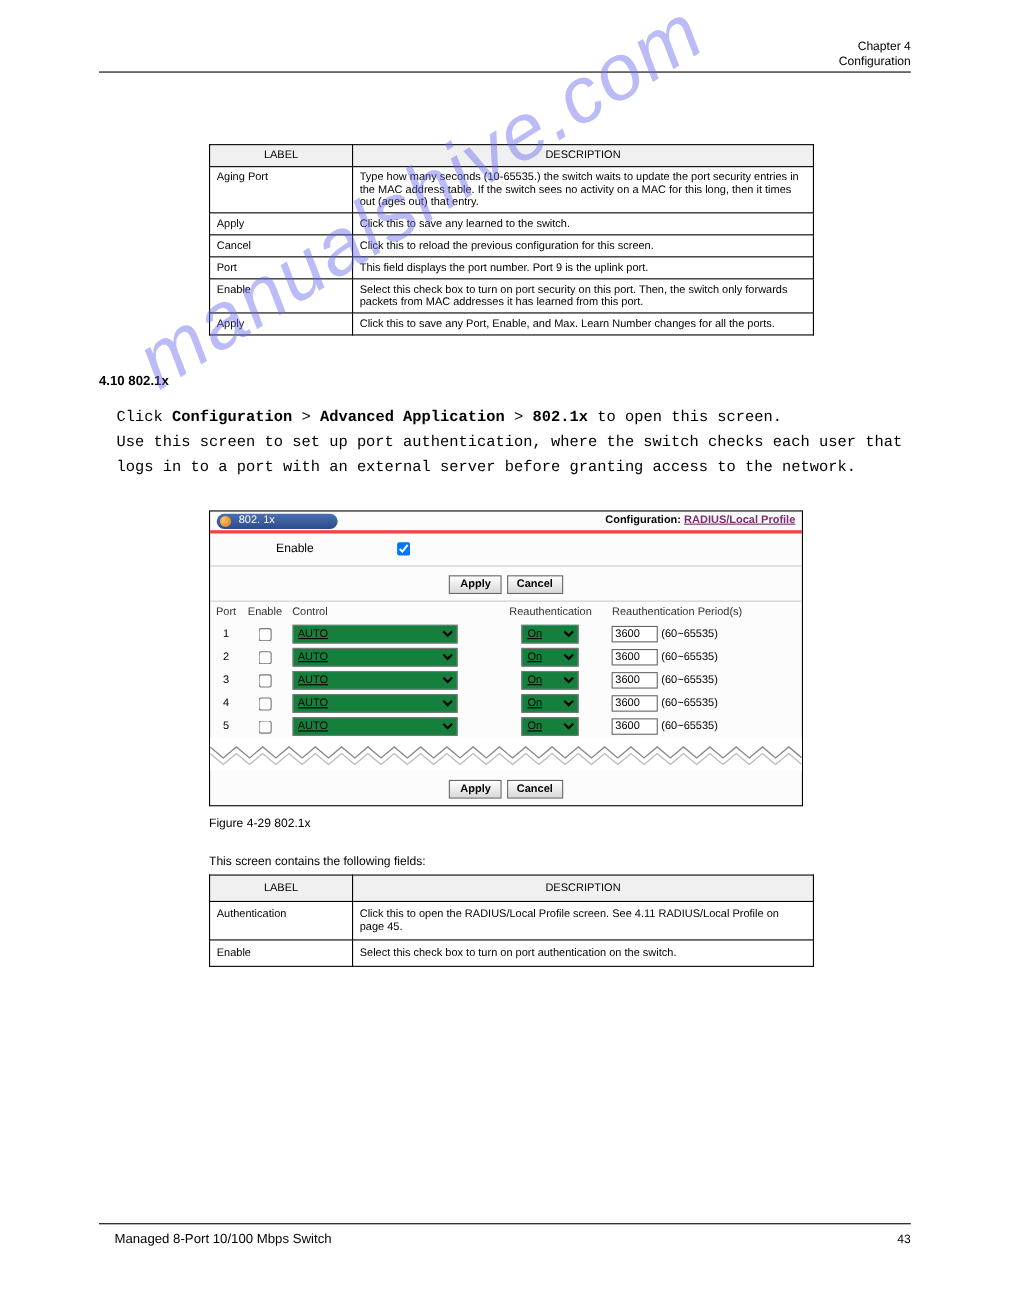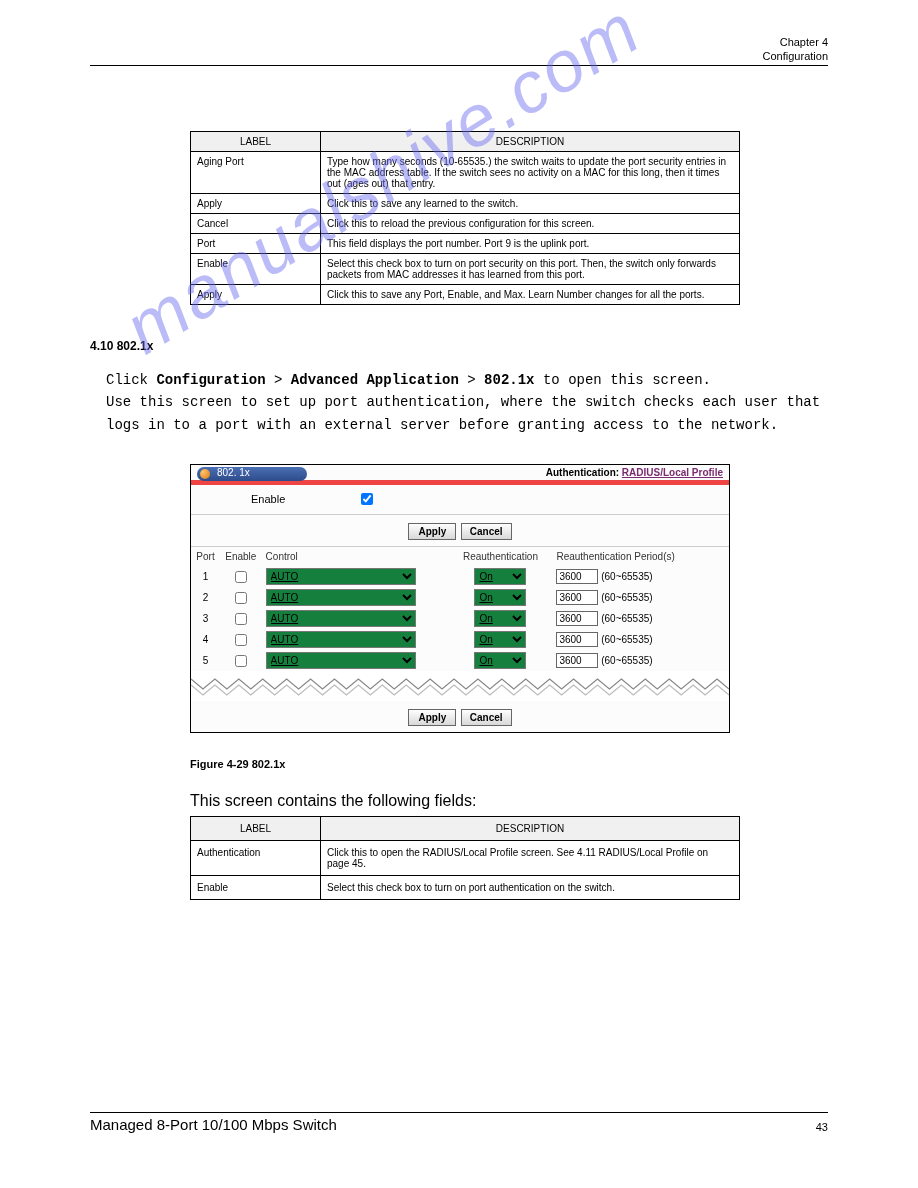--- a/index.html
+++ b/index.html
@@ -10,21 +10,21 @@
   .chapter-title { position: absolute; top: 50px; right: 90px; font-size: 11px; }
   .tbl { width: 550px; margin: 65px 0 0 100px; border-collapse: collapse; table-layout: fixed; }
   .tbl th, .tbl td { border: 1px solid #000; font-size: 10px; padding: 4px 6px; vertical-align: top; }
   .tbl th { background: #f0f0f0; text-align: center; font-weight: normal; }
   .tbl td.label { padding-left: 6px; }
   .col-label { width: 130px; }
   .section-num { font-size: 12px; font-weight: bold; margin: 34px 0 0 0; }
   .section-body { font-size: 14px; margin: 16px 0 0 16px; line-height: 1.6; font-family: Liberation Mono, monospace; }
   .para-bold { font-weight: bold; }
   .screenshot-wrap { width: 540px; margin: 28px 0 0 100px; border: 1px solid #000; background: #fcfcfc; position: relative; }
-  .ss-header { position: relative; height: 20px; border-bottom: 5px solid #ef4444; }
+  .ss-header { position: relative; height: 20px; border-bottom: 3px solid #ef4444; }
   .pill { position: absolute; left: 6px; top: 2px; height: 14px; width: 110px; border-radius: 8px; background: linear-gradient(#4a6fb3,#2d4b8a); }
   .pill-dot { position: absolute; left: 3px; top: 2px; width: 10px; height: 10px; border-radius: 5px; background: radial-gradient(circle at 30% 30%, #ffc36a, #d97b13); }
   .pill-text { position: absolute; left: 20px; top: 0; color: #fff; font-size: 10px; }
   .ss-auth { position: absolute; right: 6px; top: 2px; font-size: 10px; }
   .ss-auth .blk { color: #000; font-weight: bold; }
   .ss-auth .lnk { color: #7a2a6f; font-weight: bold; text-decoration: underline; }
   .ss-enable-row { position: relative; height: 30px; border-bottom: 1px solid #ccc; }
   .ss-enable-label { position: absolute; left: 60px; top: 8px; font-size: 11px; }
   .ss-enable-chk { position: absolute; left: 170px; top: 8px; width: 12px; height: 12px; }
   .ss-btnrow { text-align: center; padding: 6px 0; border-bottom: 1px solid #ccc; }
@@ -38,28 +38,28 @@
   .ss-table .c-re { width: 100px; text-align: center; }
   .ss-table .c-per { width: 170px; }
   .chk { width: 12px; height: 12px; vertical-align: middle; }
   .sel { font-size: 10px; border: 1px solid #777; background: #15803d; height: 17px; text-decoration: underline; }
   .sel.ctl { width: 150px; }
   .sel.re { width: 52px; }
   .numbox { width: 42px; font-size: 10px; border: 1px solid #666; padding: 1px 2px; }
   .range { font-size: 10px; }
   .torn-strip { height: 30px; background: #fff; position: relative; overflow: hidden; }
   .torn-strip svg { position: absolute; left: 0; top: 0; width: 100%; height: 100%; }
-  .fig-caption { font-size: 11px; font-weight: bold; margin: 25px 0 0 100px; }
-  .tbl2-title { font-size: 16px; margin: 22px 0 6px 100px; }
+  .fig-caption { font-size: 11px; font-weight: normal; margin: 10px 0 0 100px; }
+  .tbl2-title { font-size: 11px; margin: 22px 0 6px 100px; }
   .tbl2 { width: 550px; margin: 0 0 0 100px; border-collapse: collapse; table-layout: fixed; }
   .tbl2 th, .tbl2 td { border: 1px solid #000; font-size: 10px; padding: 6px 6px; vertical-align: top; }
   .tbl2 th { background: #f0f0f0; text-align: center; font-weight: normal; }
   .col2-label { width: 130px; }
   .footer-rule { position: absolute; left: 90px; right: 90px; bottom: 75px; border-top: 1.5px solid #000; }
-  .footer-left { position: absolute; left: 90px; bottom: 55px; font-size: 15px; }
+  .footer-left { position: absolute; left: 104px; bottom: 55px; font-size: 12px; }
   .footer-right { position: absolute; right: 90px; bottom: 55px; font-size: 11px; }
   .watermark { position: absolute; left: 110px; top: 300px; width: 700px; pointer-events: none; opacity: 0.45; font-size: 72px; font-style: italic; color: #6a6af0; transform: rotate(-32deg); transform-origin: left top; white-space: nowrap; letter-spacing: 2px; }
 </style>
 </head>
 <body>
 
 <div class="page">
   <div class="chapter-hdr">Chapter 4</div>
   <div class="chapter-title">Configuration</div>
   <div class="top-rule"></div>
@@ -112,21 +112,21 @@
     <span>Use this screen to set up port authentication, where the switch checks each user that logs in to a port with an external server before granting access to the network.</span>
   </div>
 
   <div class="screenshot-wrap">
     <div class="ss-header">
       <div class="pill">
         <div class="pill-dot"></div>
         <div class="pill-text">802. 1x</div>
       </div>
       <div class="ss-auth">
-        <span class="blk">Authentication: </span><a class="lnk">RADIUS/Local Profile</a>
+        <span class="blk">Configuration: </span><a class="lnk">RADIUS/Local Profile</a>
       </div>
     </div>
     <div class="ss-enable-row">
       <span class="ss-enable-label">Enable</span>
       <input type="checkbox" class="ss-enable-chk" checked="" style="">
     </div>
     <div class="ss-btnrow">
       <button class="ss-btn">Apply</button>
       <button class="ss-btn">Cancel</button>
     </div>

